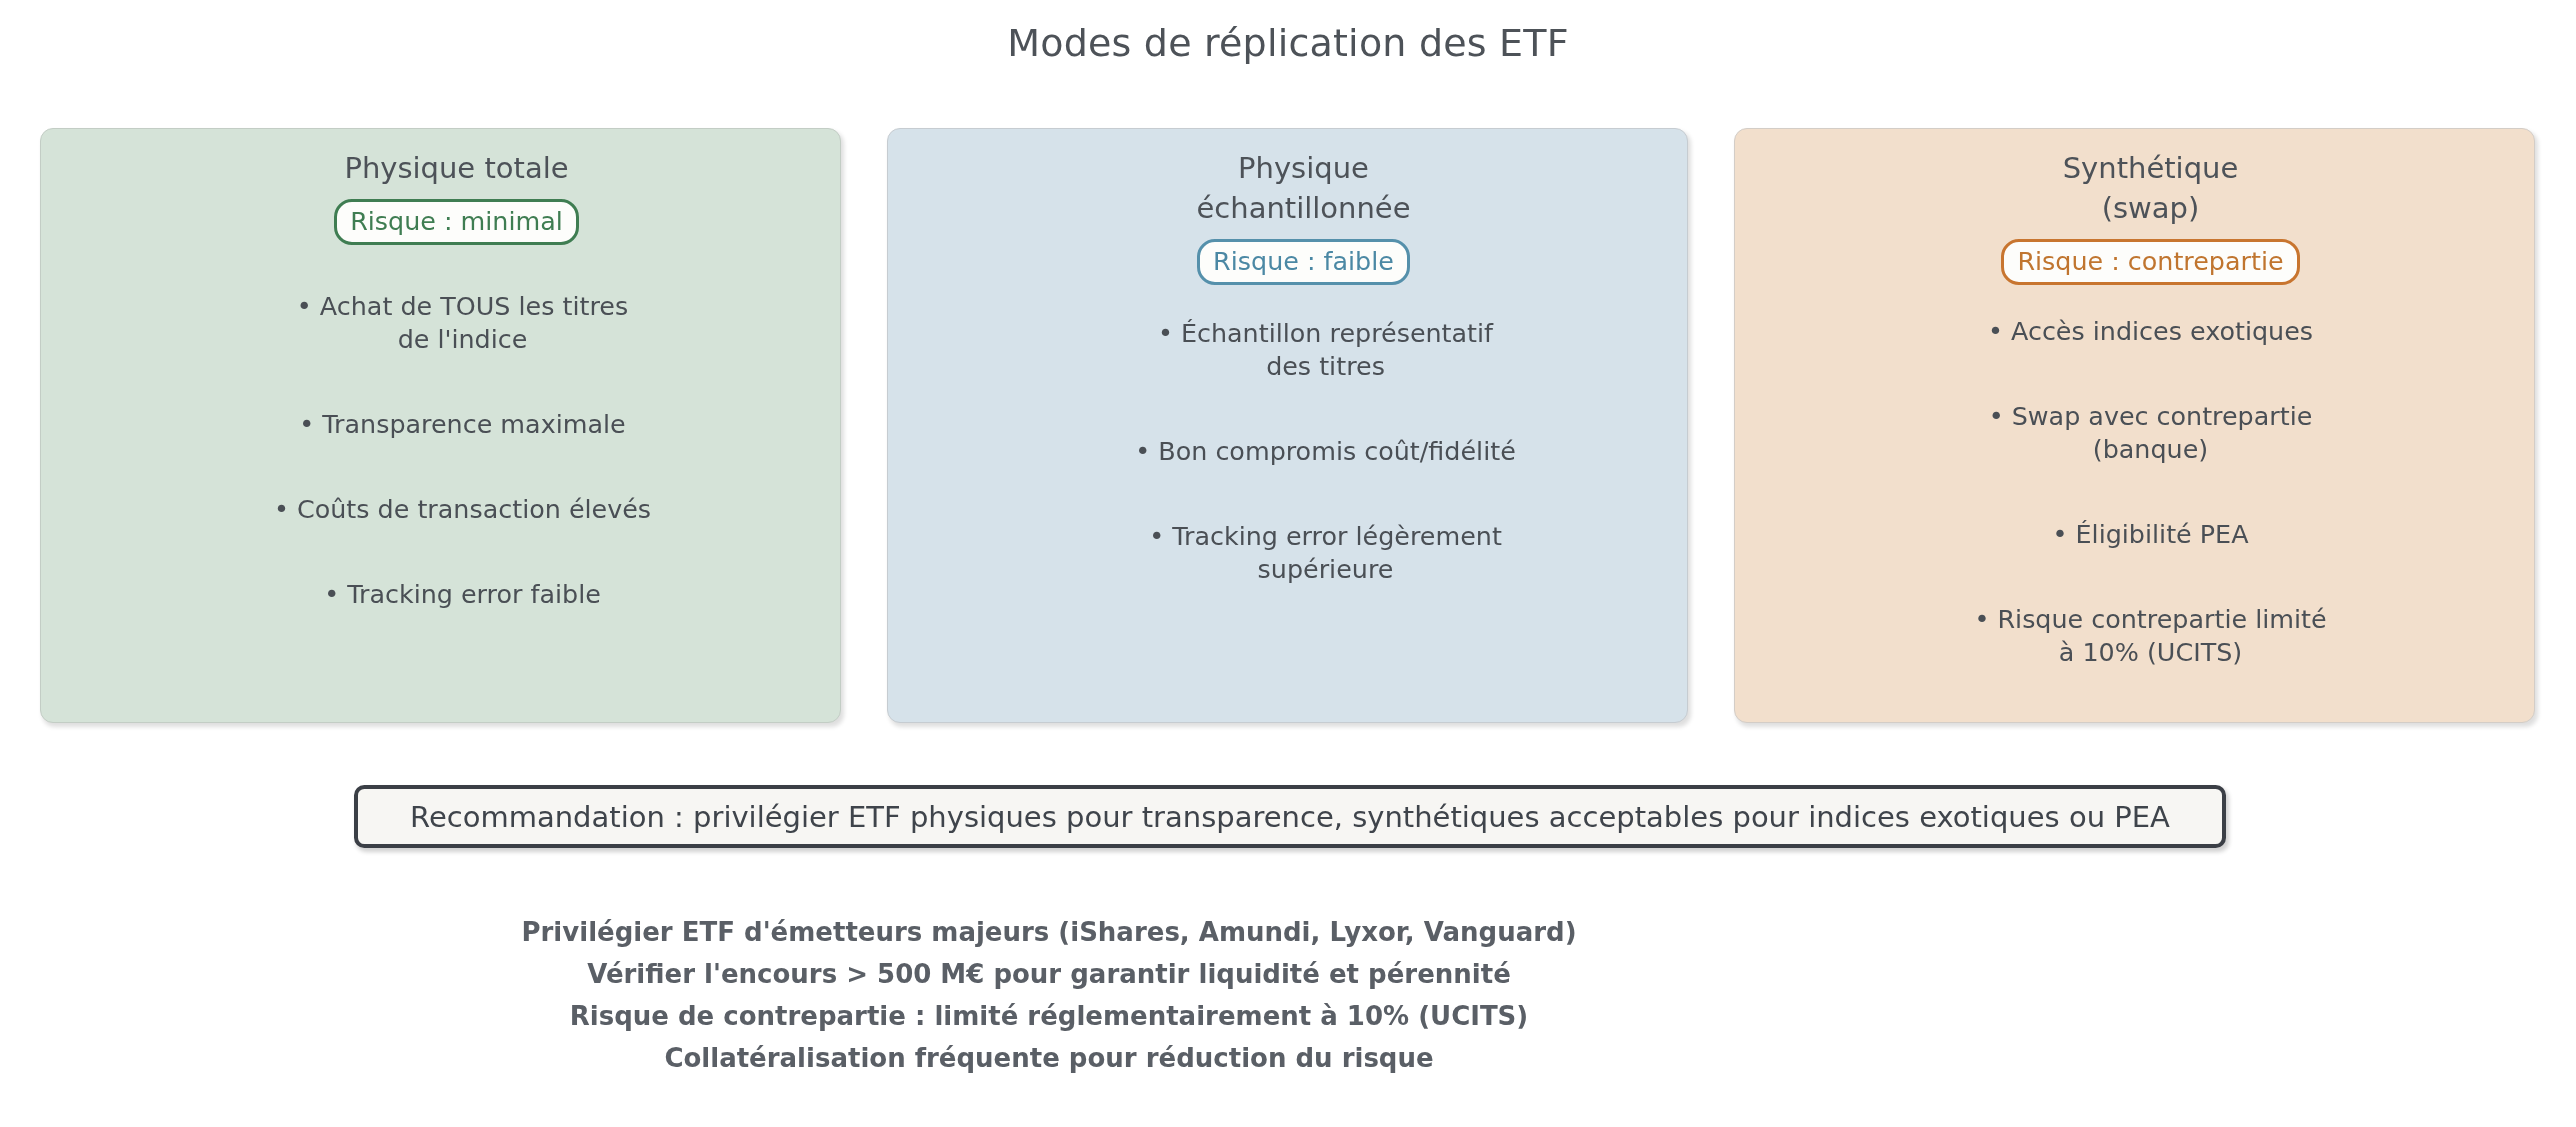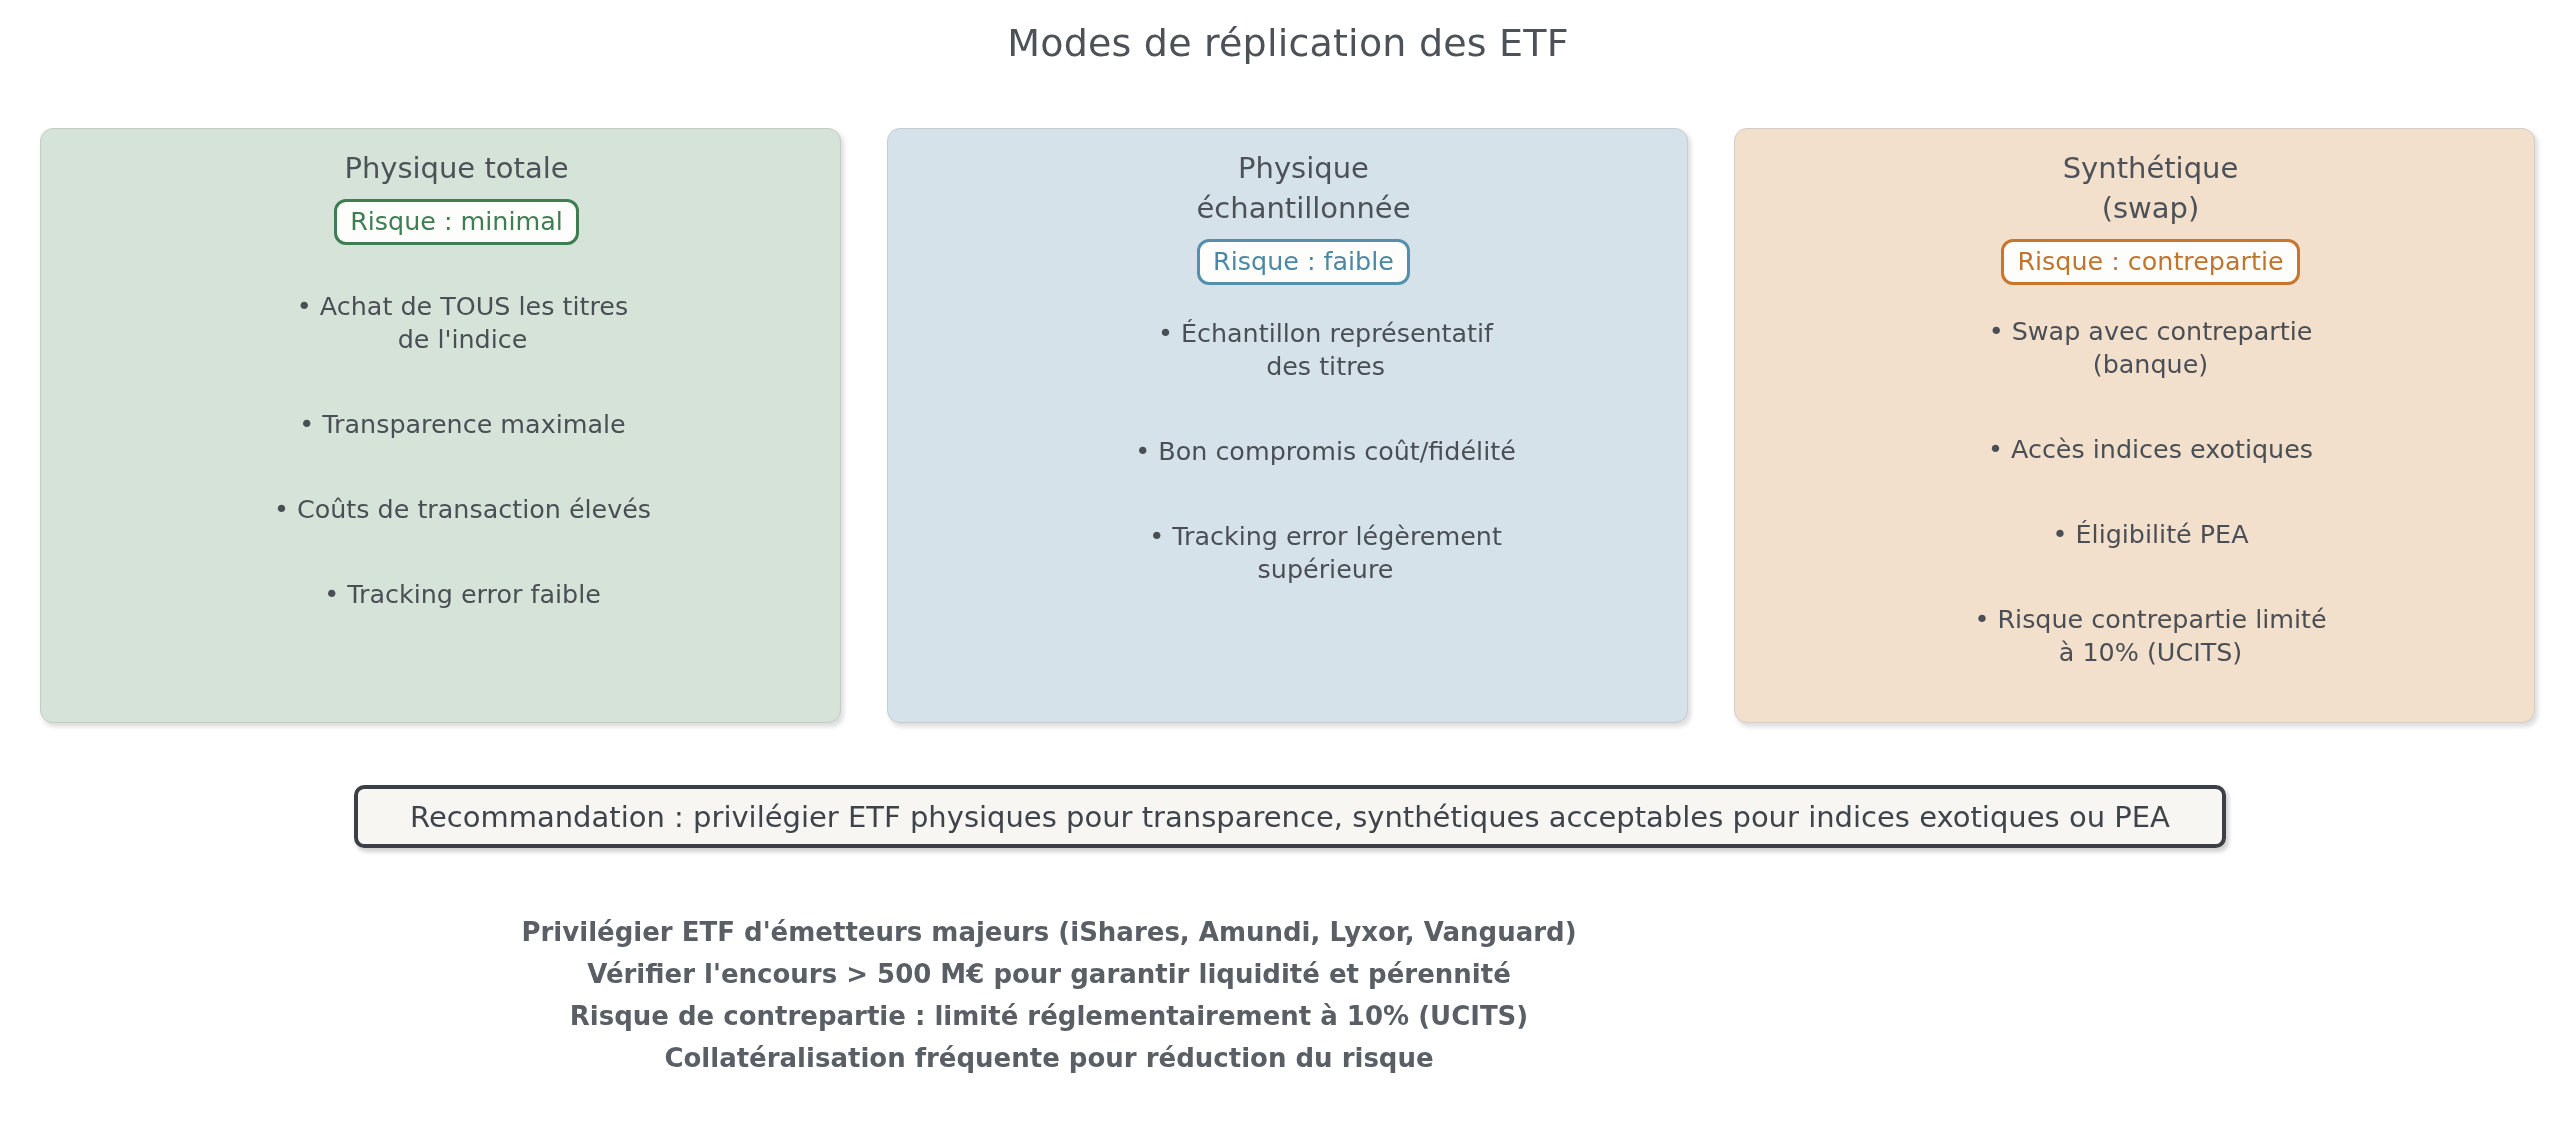--- a/index.html
+++ b/index.html
@@ -73,21 +73,21 @@
 
   .risk-badge-wrap {
     margin-top: 11.3px;
     display: flex;
     justify-content: center;
   }
   .risk-badge {
     display: inline-block;
     background: #fdfdfb;
     border: 3.8px solid #3f7d52;
-    border-radius: 12px;
+    border-radius: 18px;
     padding: 3.8px 13px 5.6px;
     font-size: 25.4px;
     line-height: 30px;
     color: #3f7d52;
     white-space: nowrap;
   }
   .card.blue .risk-badge   { border-color: #5590ab; color: #4b88a4; }
   .card.orange .risk-badge { border-color: #c8752f; color: #c0752f; }
 
   .bullets {
@@ -190,23 +190,23 @@
   </div>
 
   <div class="card orange">
     <div class="card-inner">
       <div class="card-title">Synthétique
 (swap)</div>
       <div class="risk-badge-wrap">
         <span class="risk-badge">Risque : contrepartie</span>
       </div>
       <ul class="bullets">
+        <li class="bullet">• Accès indices exotiques</li>
         <li class="bullet">• Swap avec contrepartie
 (banque)</li>
-        <li class="bullet">• Accès indices exotiques</li>
         <li class="bullet">• Éligibilité PEA</li>
         <li class="bullet">• Risque contrepartie limité
 à 10% (UCITS)</li>
       </ul>
     </div>
   </div>
 
 </div>
 
 <div class="reco-box">

